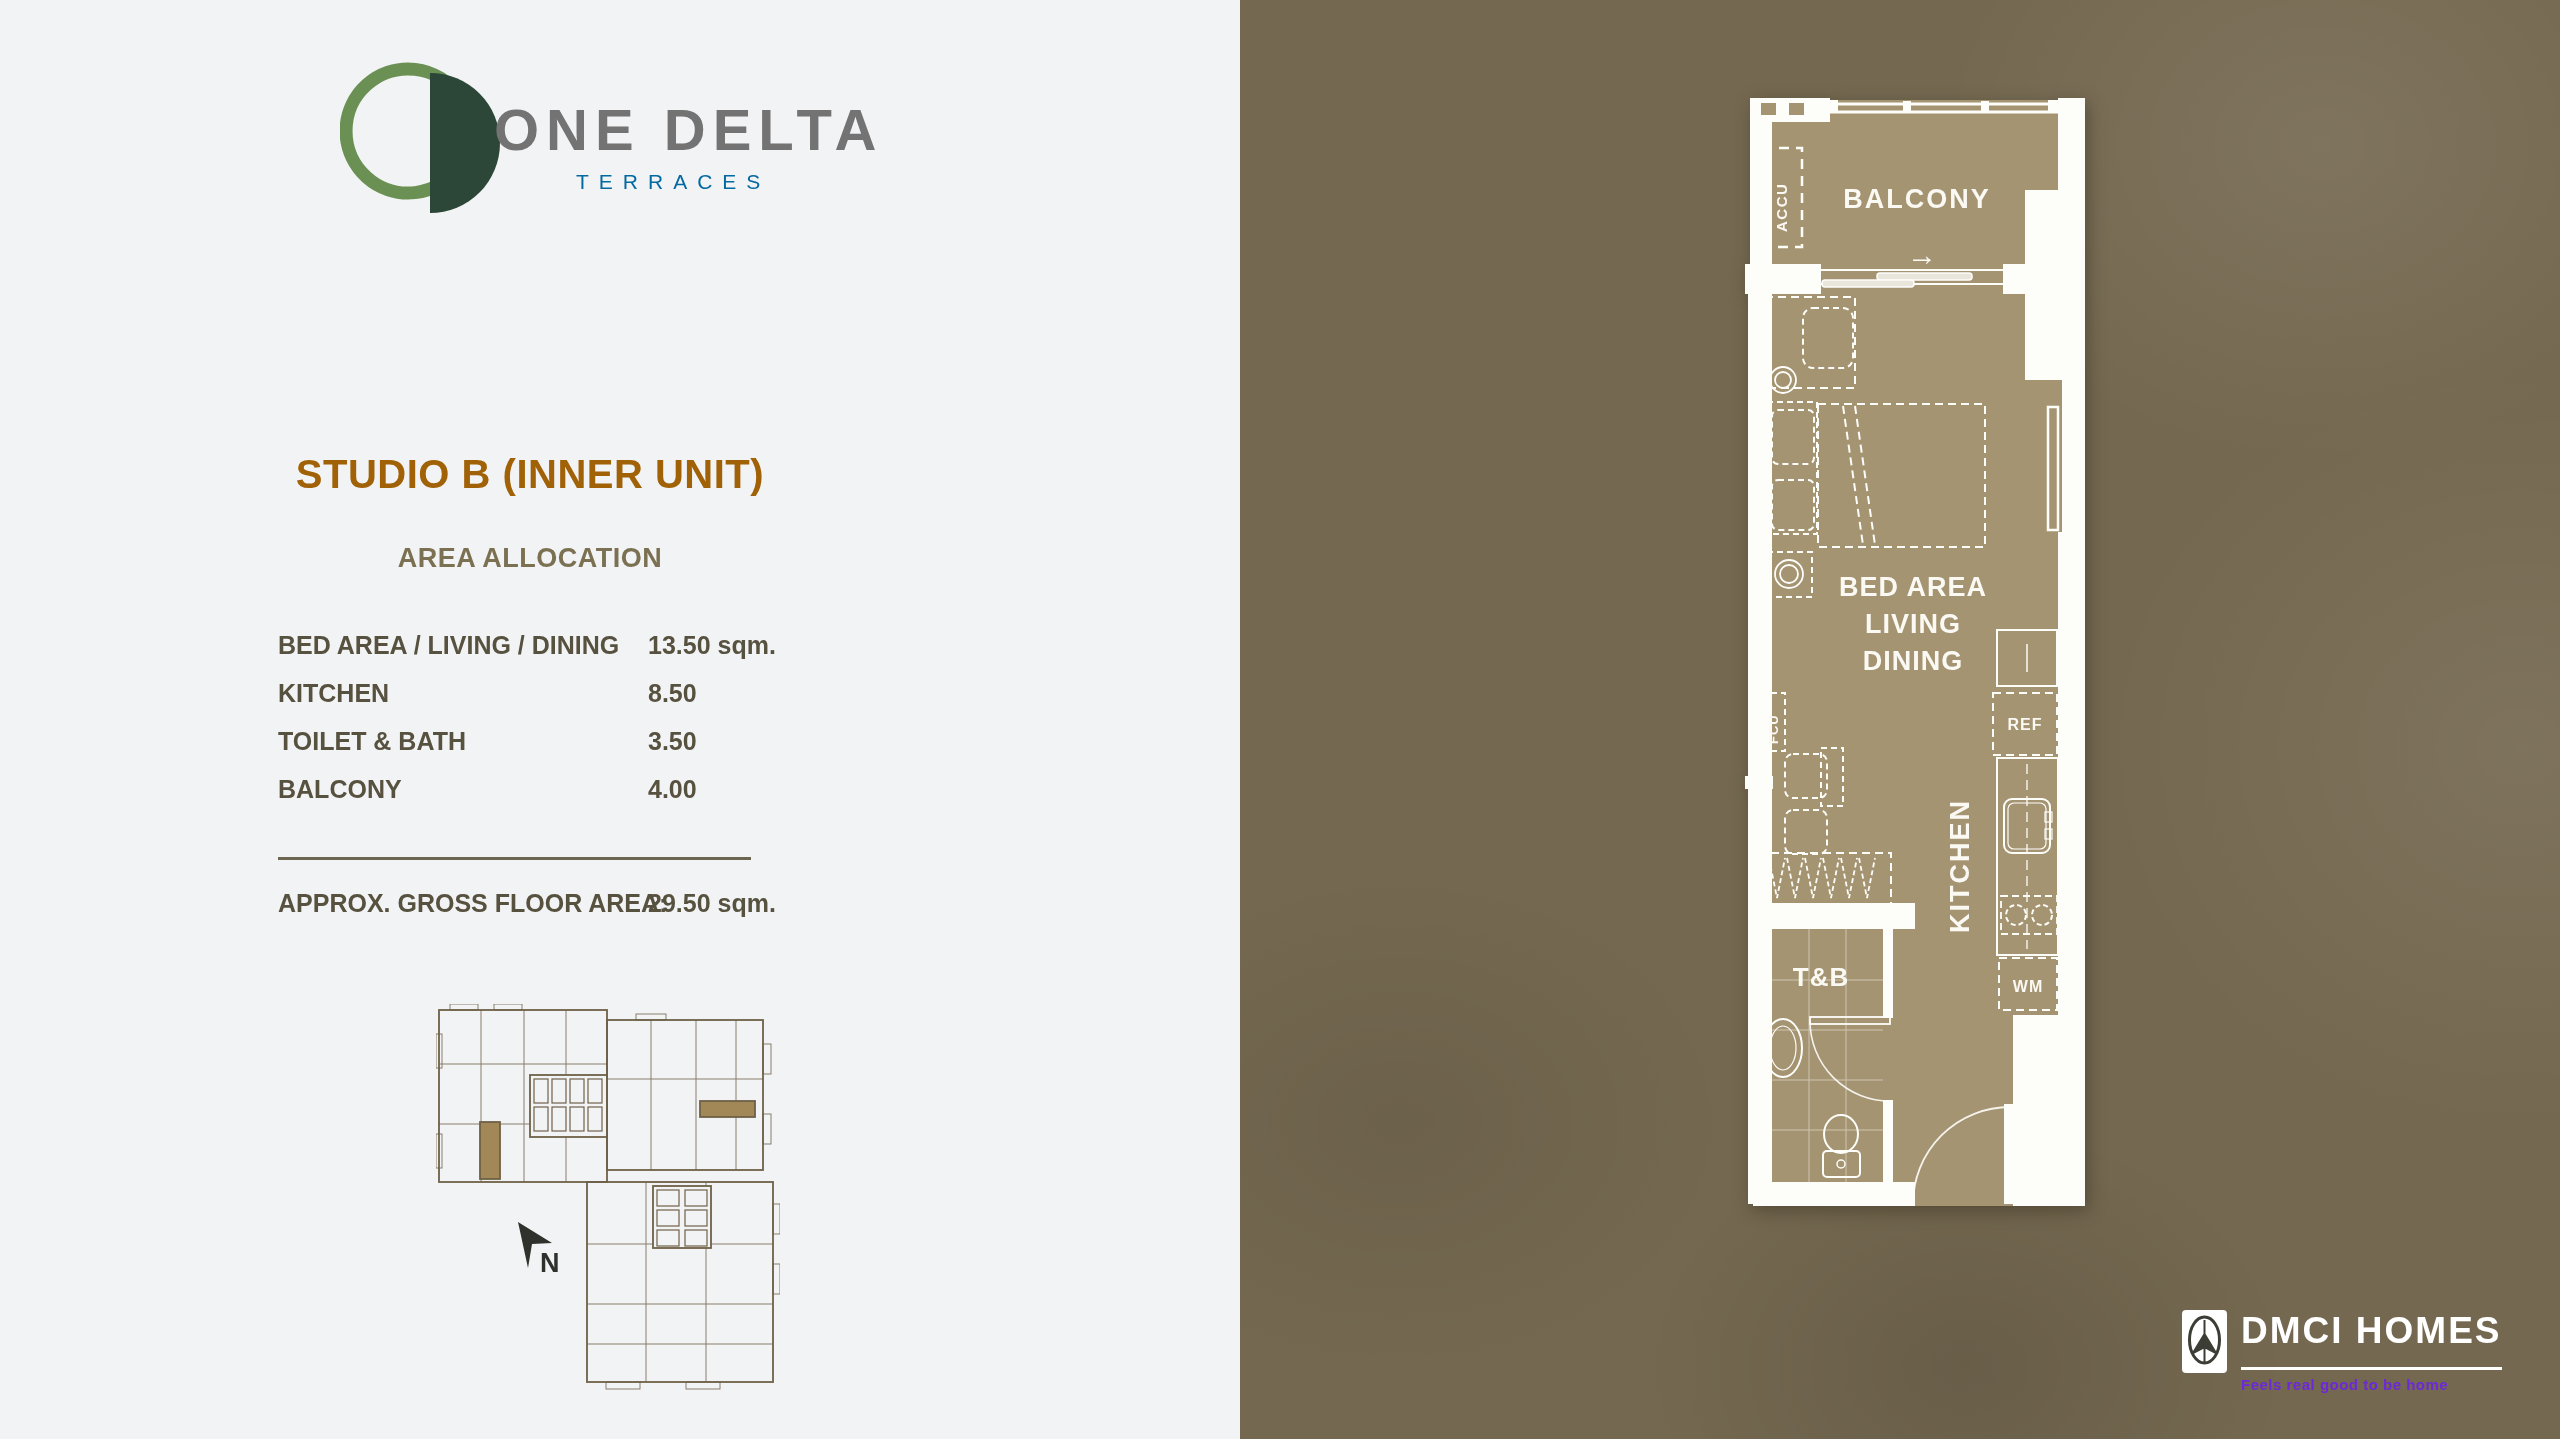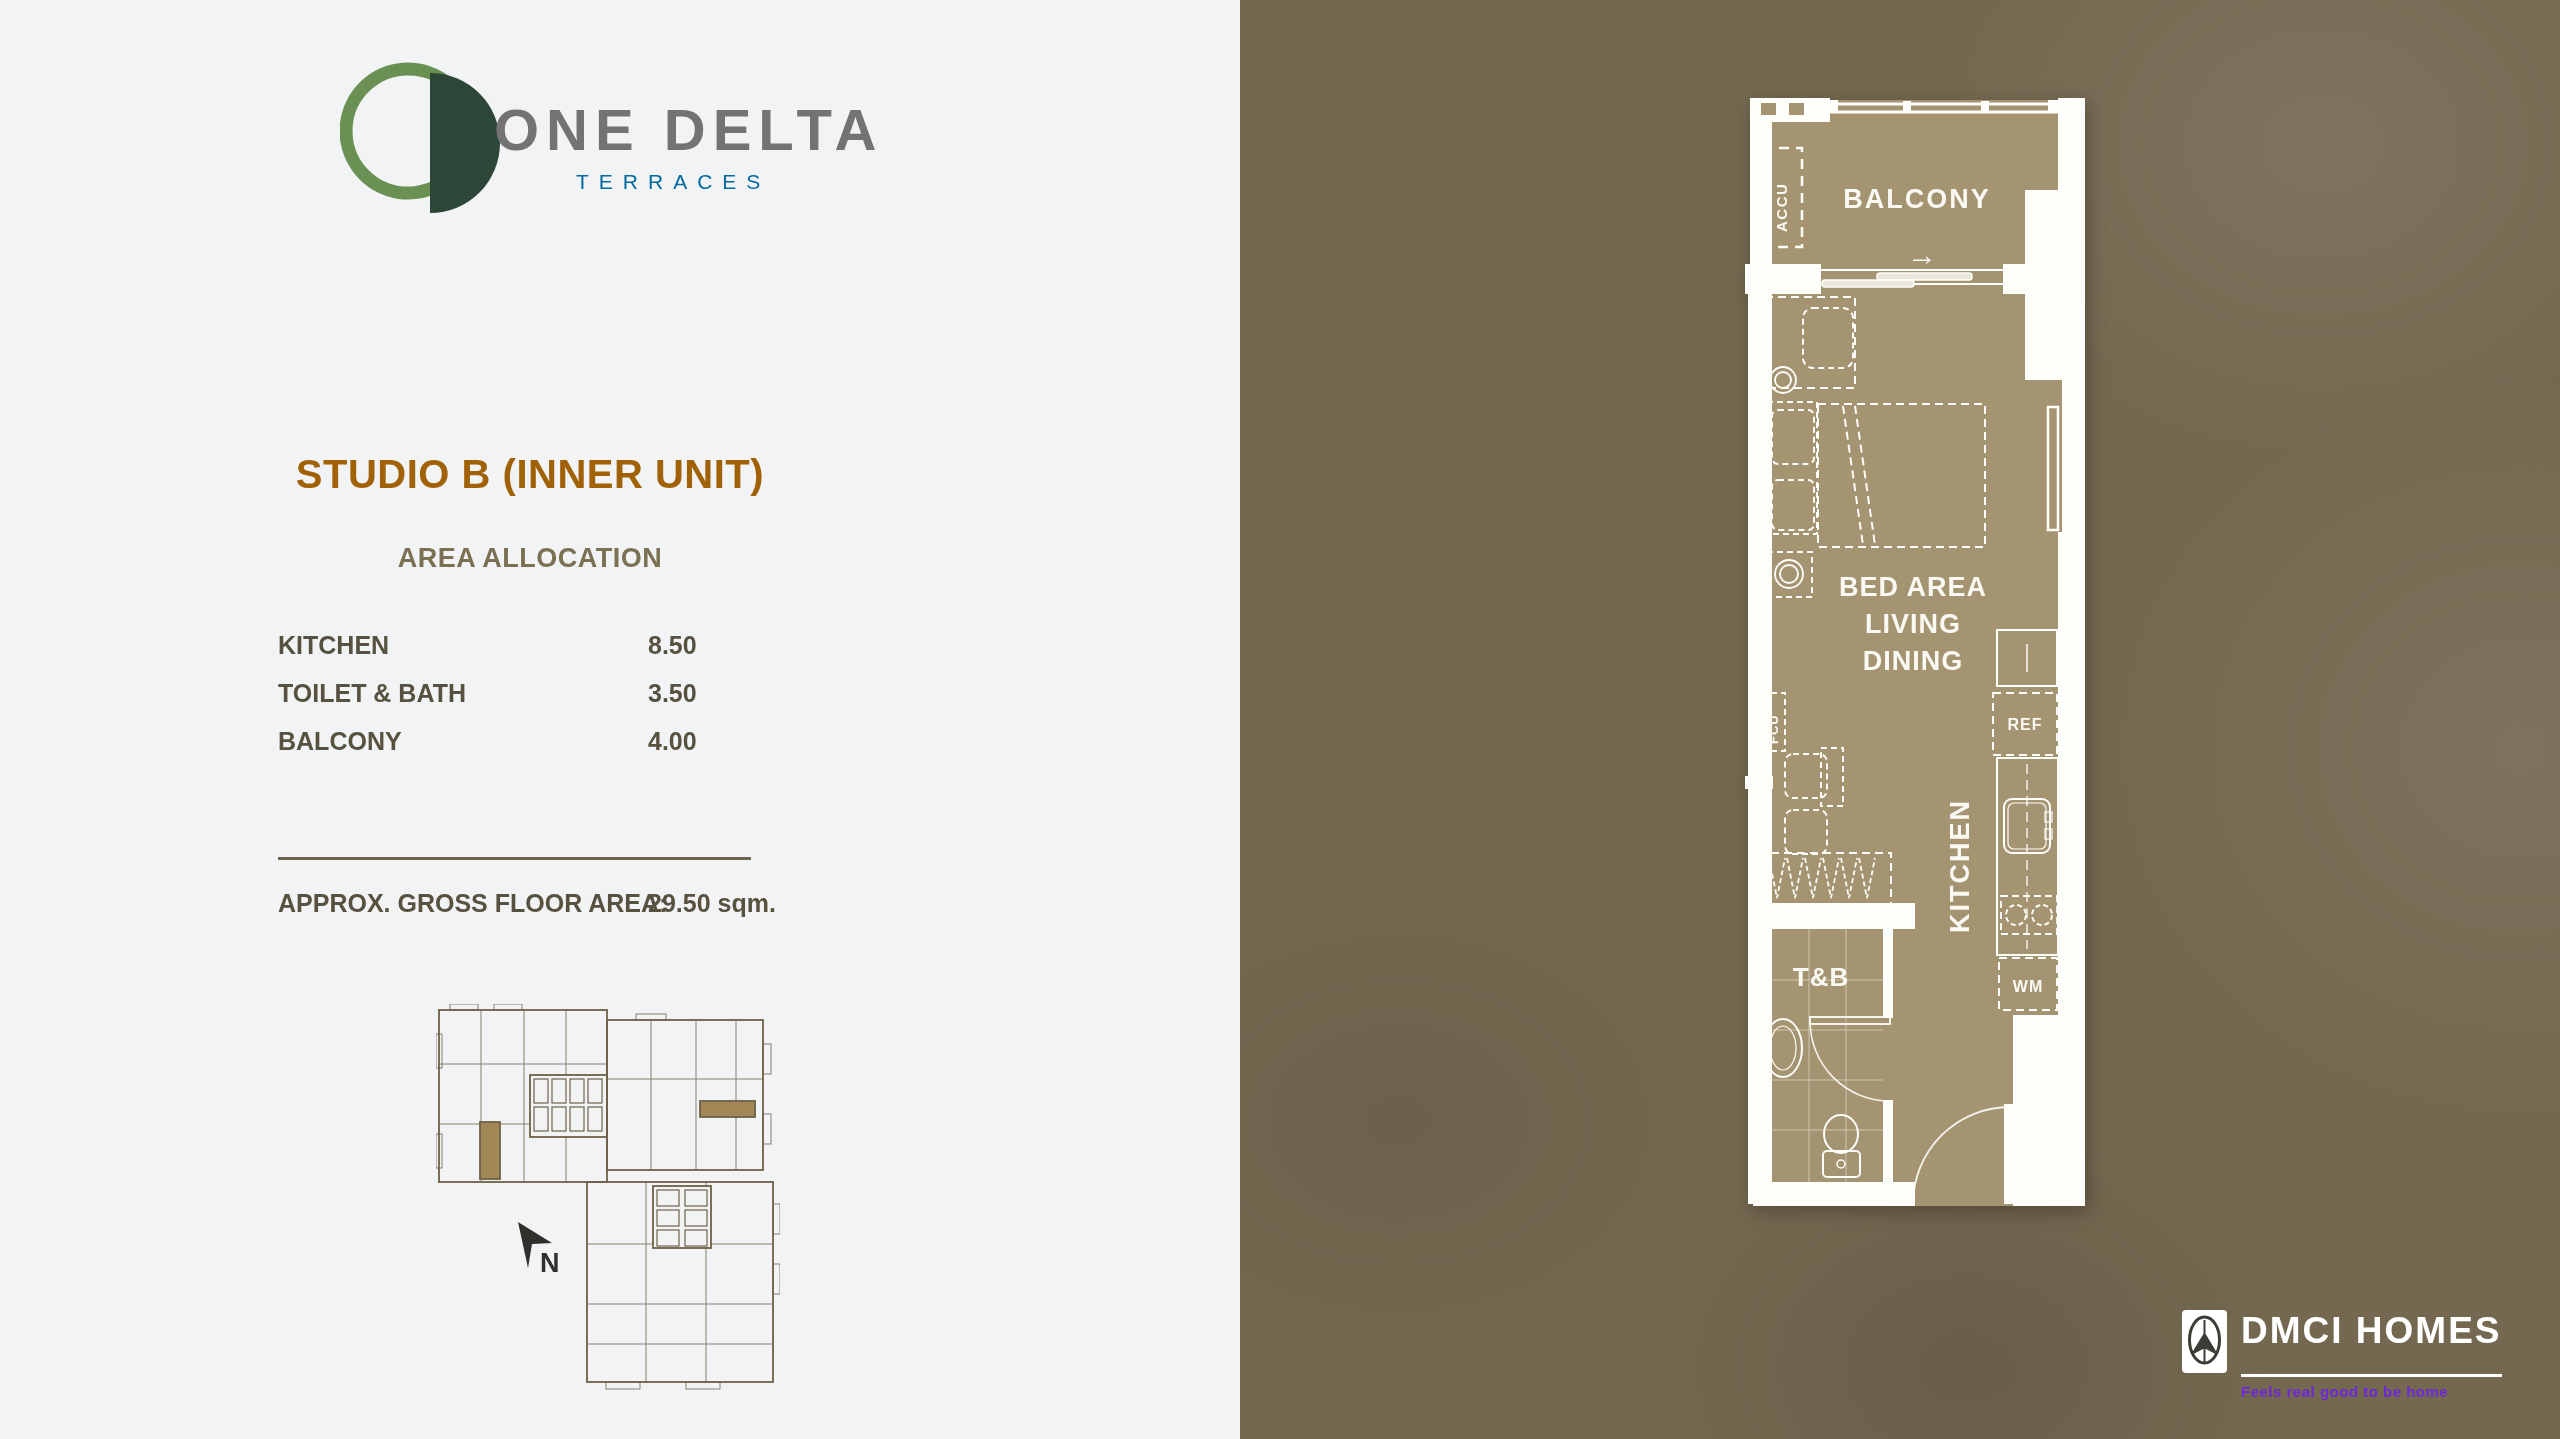--- a/index.html
+++ b/index.html
@@ -40,40 +40,44 @@
   .floor-plan{position:absolute;left:1745px;top:96px;width:346px;height:1124px;
               filter:drop-shadow(3px 5px 9px rgba(47,40,24,.45));}
   .floor-plan text{font-family:"Liberation Sans", sans-serif;font-weight:bold;fill:#fbf9f3;}
 
   .notes{position:absolute;left:1302px;top:1301px;font-size:17px;font-weight:bold;
          color:#d9d4c6;letter-spacing:0.4px;line-height:26px;white-space:nowrap;}
 
   .developer{position:absolute;left:2182px;top:1310px;display:flex;align-items:flex-start;}
   .dev-text{margin-left:14px;}
   .dev-name{font-size:37px;font-weight:bold;color:#ffffff;letter-spacing:2px;
-            padding-bottom:22px;border-bottom:3px solid #ffffff;white-space:nowrap;}
+            padding-bottom:15px;border-bottom:3px solid #ffffff;white-space:nowrap;}
   .dev-tagline{margin-top:6px;font-size:15px;font-weight:bold;color:#6d28d9;
                letter-spacing:0.5px;white-space:nowrap;}
 </style>
 </head>
 <body>
 
 <div id="stage">
 
   <svg class="brand-logo" viewBox="0 0 170 172">
     <path d="M118.8 39.4 A62 62 0 1 0 118.8 110.6" fill="none" stroke="#6a9053" stroke-width="13"></path>
     <path d="M90 17 A70 70 0 0 1 90 157 Z" fill="#2c4638"></path>
   </svg>
   <div class="brand-name">ONE DELTA</div>
   <div class="brand-sub">TERRACES</div>
 
   <div class="unit-title">STUDIO B (INNER UNIT)</div>
   <div class="section-title">AREA ALLOCATION</div>
 
   <div class="area-table">
+    <div class="area-row">
+      <span>BED AREA / LIVING / DINING</span>
+      <span class="v">13.50 sqm.</span>
+    </div>
     <div class="area-row">
       <span>KITCHEN</span>
       <span class="v">8.50</span>
     </div>
     <div class="area-row">
       <span>TOILET &amp; BATH</span>
       <span class="v">3.50</span>
     </div>
     <div class="area-row">
       <span>BALCONY</span>

